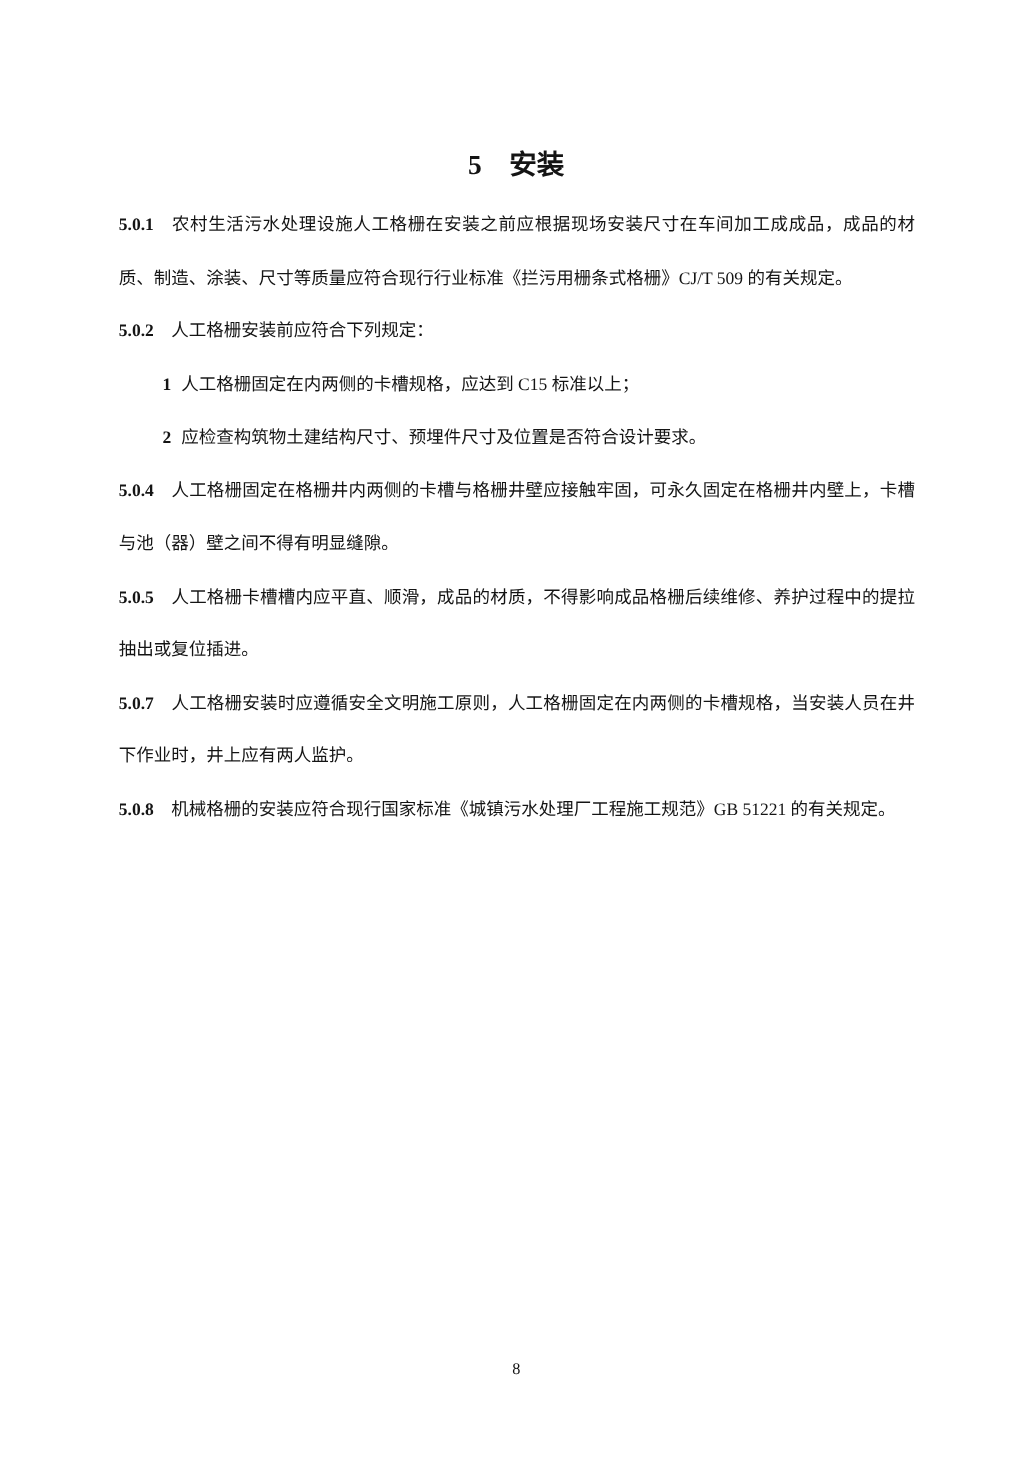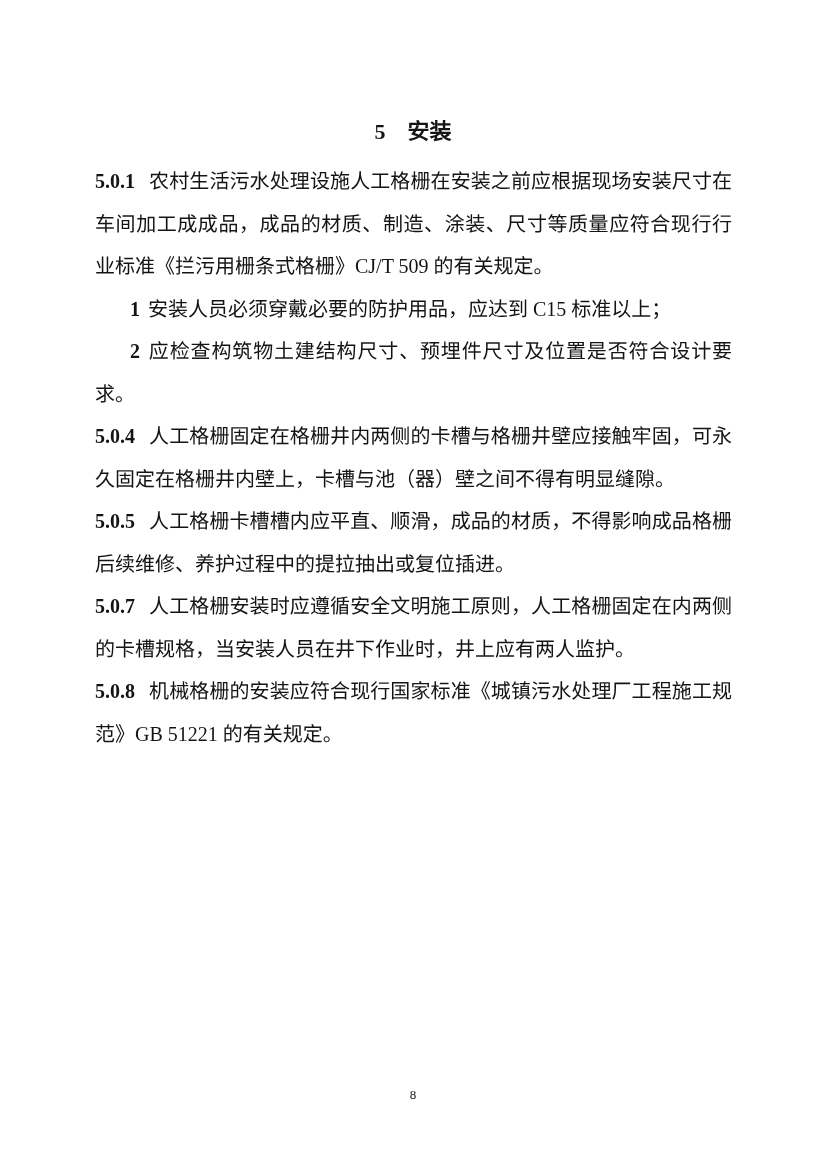--- a/index.html
+++ b/index.html
@@ -27,21 +27,21 @@
     line-height: 32px;
   }
   .doc-title .title-num {
     margin-right: 22px;
   }
   .content {
     position: absolute;
     top: 160px;
     left: 95px;
     width: 637px;
-    font-size: 20px;
+    font-size: 14px;
     line-height: 42.5px;
     text-align: justify;
     text-justify: inter-ideograph;
   }
   p.clause {
     margin: 0;
   }
   p.clause.sub {
     text-indent: 35px;
   }
@@ -69,22 +69,23 @@
 <div class="page">
 
   <h1 class="doc-title">
     <span class="title-num">5</span><span>安装</span>
   </h1>
 
   <div class="content">
 
     <p class="clause"><span class="clause-num">5.0.1</span><span>农村生活污水处理设施人工格栅在安装之前应根据现场安装尺寸在车间加工成成品，成品的材质、制造、涂装、尺寸等质量应符合现行行业标准《拦污用栅条式格栅》CJ/T 509 的有关规定。</span></p>
 
+    <p class="clause"><span class="clause-num">5.0.2</span><span>人工格栅安装前应符合下列规定：</span></p>
 
-    <p class="clause sub"><span class="clause-num">1</span><span>安装人员必须穿戴必要的防护用品，应达到 C15 标准以上；</span></p>
+    <p class="clause sub"><span class="clause-num">1</span><span>人工格栅固定在内两侧的卡槽规格，应达到 C15 标准以上；</span></p>
 
     <p class="clause sub"><span class="clause-num">2</span><span>应检查构筑物土建结构尺寸、预埋件尺寸及位置是否符合设计要求。</span></p>
 
 
     <p class="clause"><span class="clause-num">5.0.4</span><span>人工格栅固定在格栅井内两侧的卡槽与格栅井壁应接触牢固，可永久固定在格栅井内壁上，卡槽与池（器）壁之间不得有明显缝隙。</span></p>
 
     <p class="clause"><span class="clause-num">5.0.5</span><span>人工格栅卡槽槽内应平直、顺滑，成品的材质，不得影响成品格栅后续维修、养护过程中的提拉抽出或复位插进。</span></p>
 
 
     <p class="clause"><span class="clause-num">5.0.7</span><span>人工格栅安装时应遵循安全文明施工原则，人工格栅固定在内两侧的卡槽规格，当安装人员在井下作业时，井上应有两人监护。</span></p>

